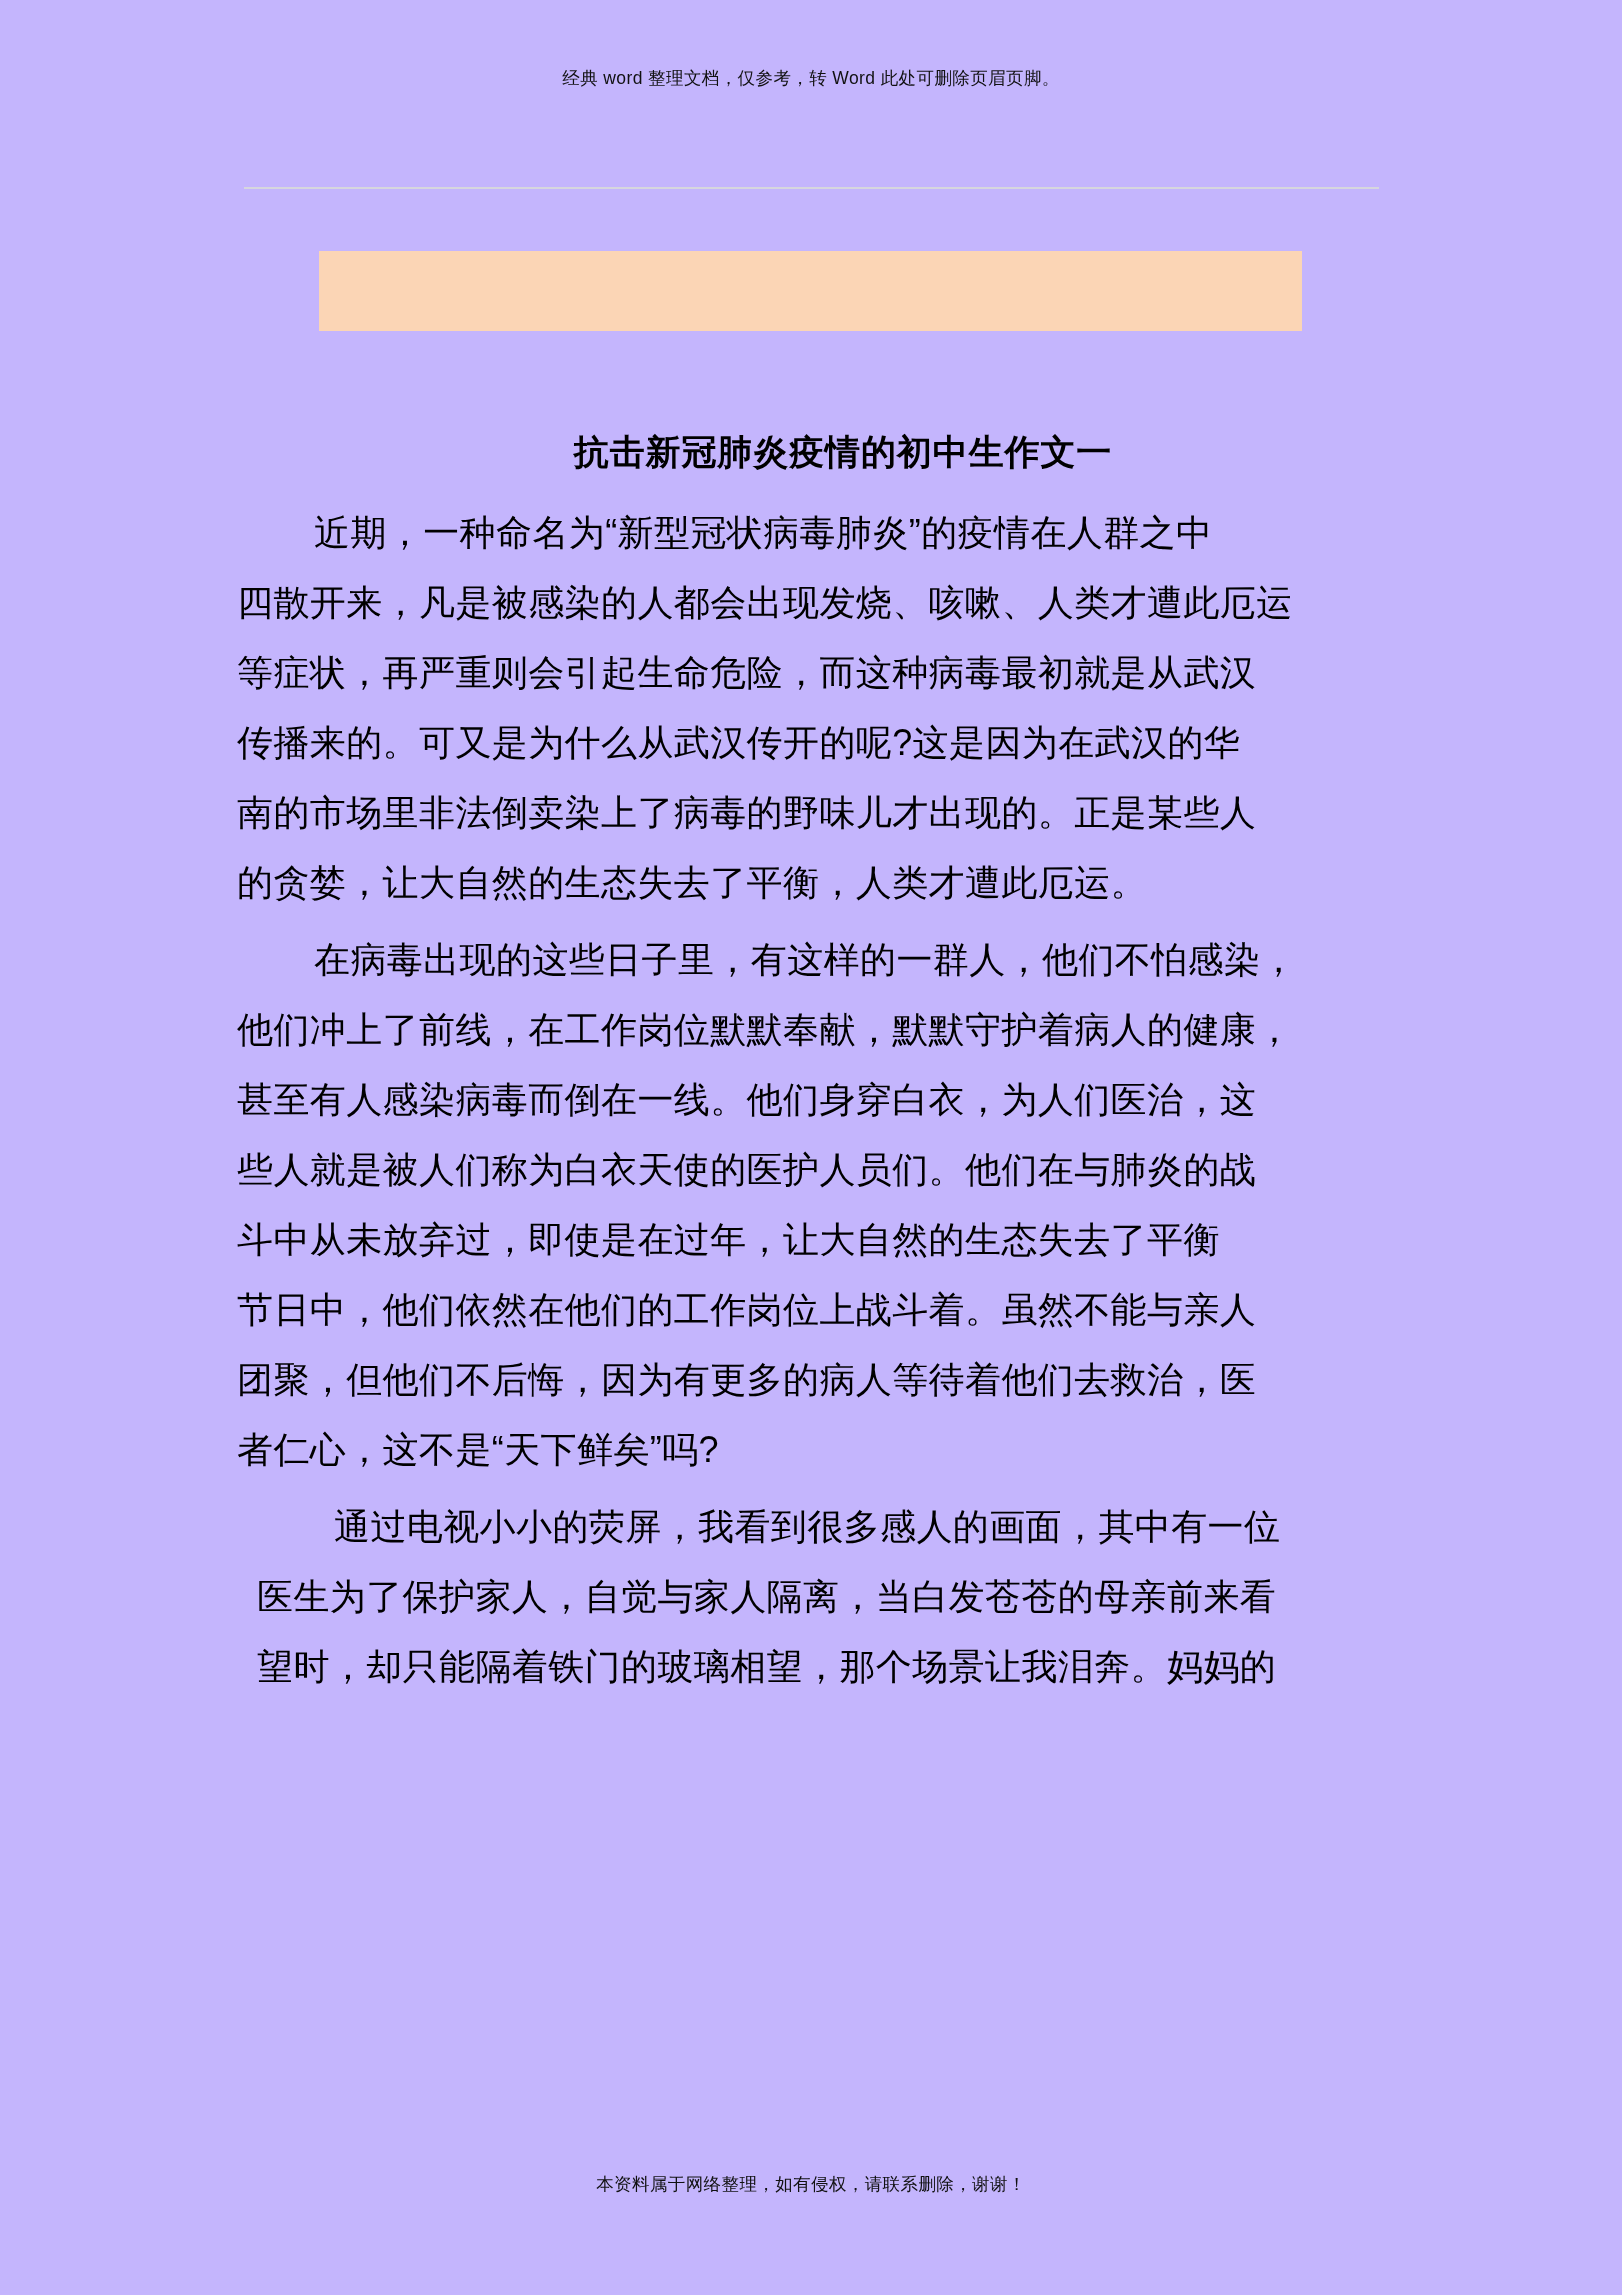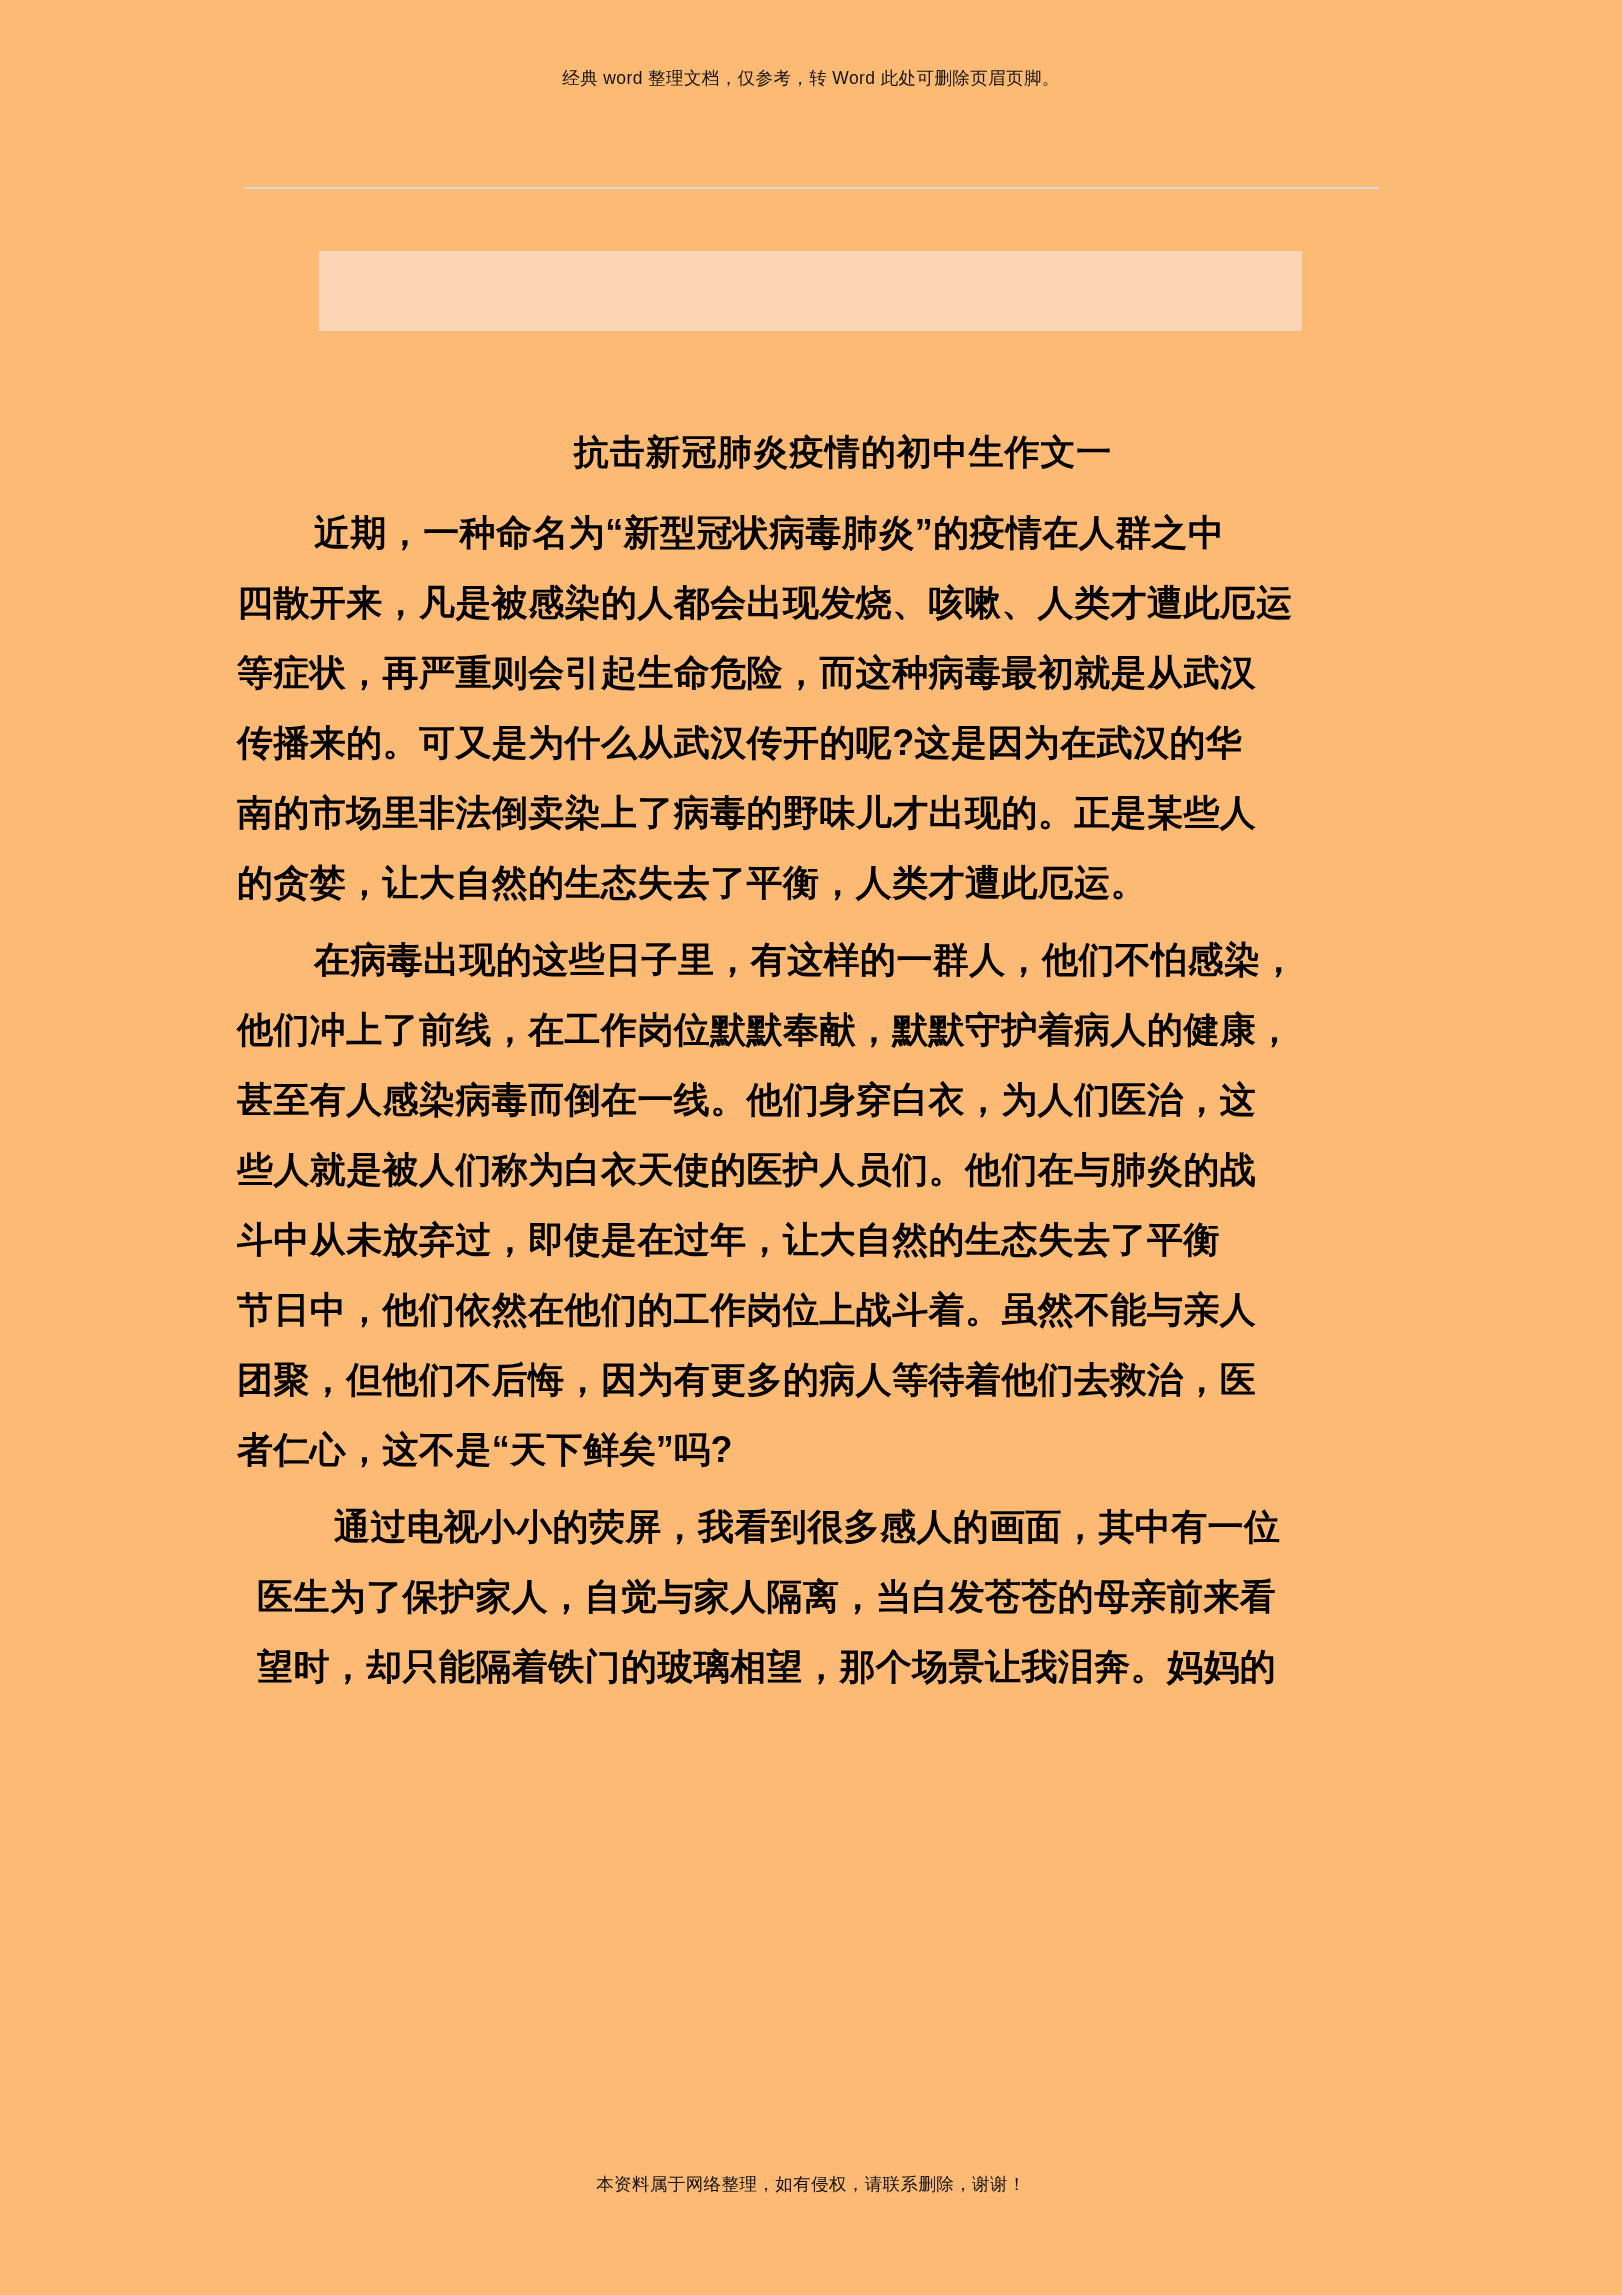--- a/index.html
+++ b/index.html
@@ -12,21 +12,21 @@
     height: 2295px;
     font-family: "Liberation Sans", "DejaVu Sans", sans-serif;
     color: #000000;
     position: relative;
     overflow: hidden;
   }
 
   .page {
     position: absolute;
     inset: 0;
-    background: #fdba74;
+    background: #c4b5fd;
   }
 
   
   .page-header {
     position: absolute;
     top: 66px;
     left: 0;
     width: 100%;
     text-align: center;
     font-size: 17.5px;
@@ -69,21 +69,21 @@
     line-height: 70px;
     text-indent: 77px;
     letter-spacing: 0.9px;
     margin: 0 0 10.5px 0;
     white-space: nowrap;
     text-align: center;
   }
 
   .para {
     font-size: 36px;
-    font-weight: bold;
+    font-weight: normal;
     line-height: 70px;
     letter-spacing: 0.4px;
     margin: 0 0 7px 0;
     text-align: justify;
     text-justify: inter-ideograph;
     text-indent: 77px;
   }
 
   .para .ln {
     display: block;

